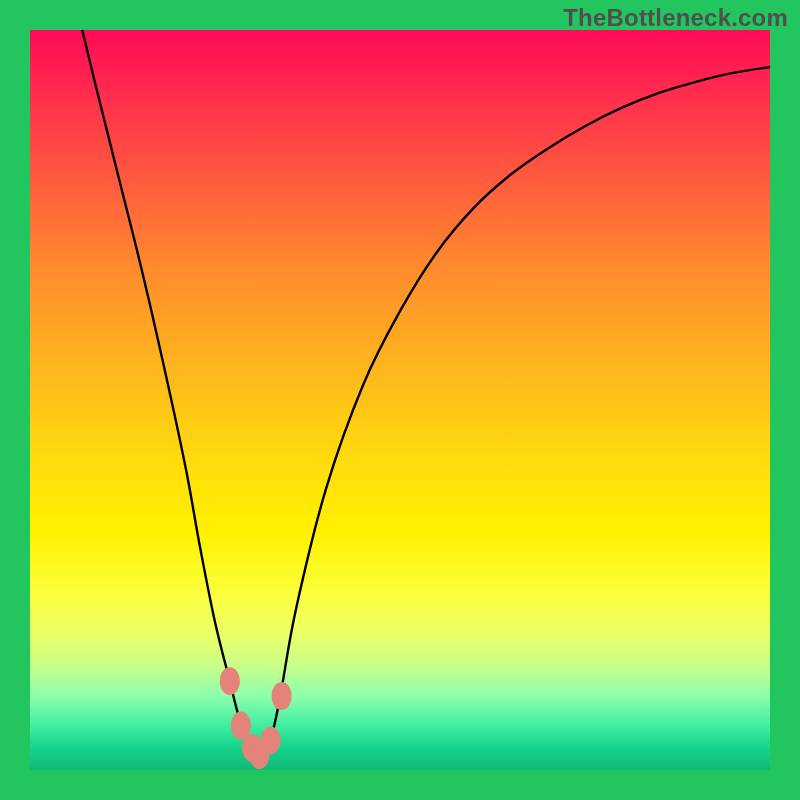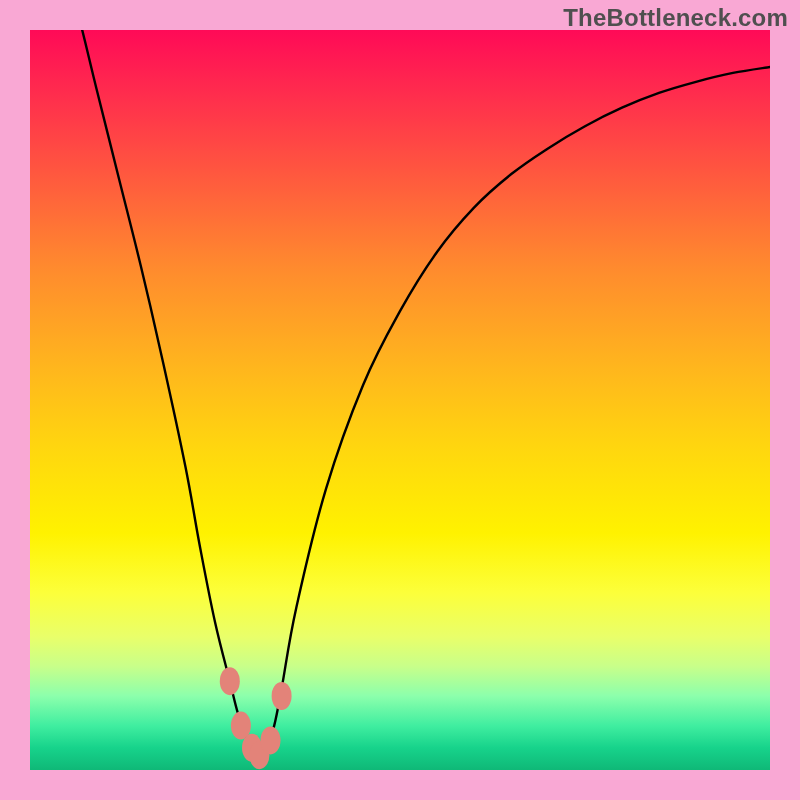--- a/index.html
+++ b/index.html
@@ -1,21 +1,21 @@
 <!DOCTYPE html>
 <html><head>
 <meta charset="utf-8">
 <style>
   * { margin: 0; padding: 0; box-sizing: border-box; }
   html, body { width: 800px; height: 800px; overflow: hidden; background: #000; }
   .frame {
     position: relative;
     width: 800px;
     height: 800px;
-    background: #f9a8d4;
+    background: #22c55e;
   }
   .watermark {
     position: absolute;
     top: 4px;
     right: 12px;
     font-family: Arial, Helvetica, sans-serif;
     font-size: 24px;
     font-weight: 600;
     color: #4f4f4f;
     letter-spacing: 0.2px;

